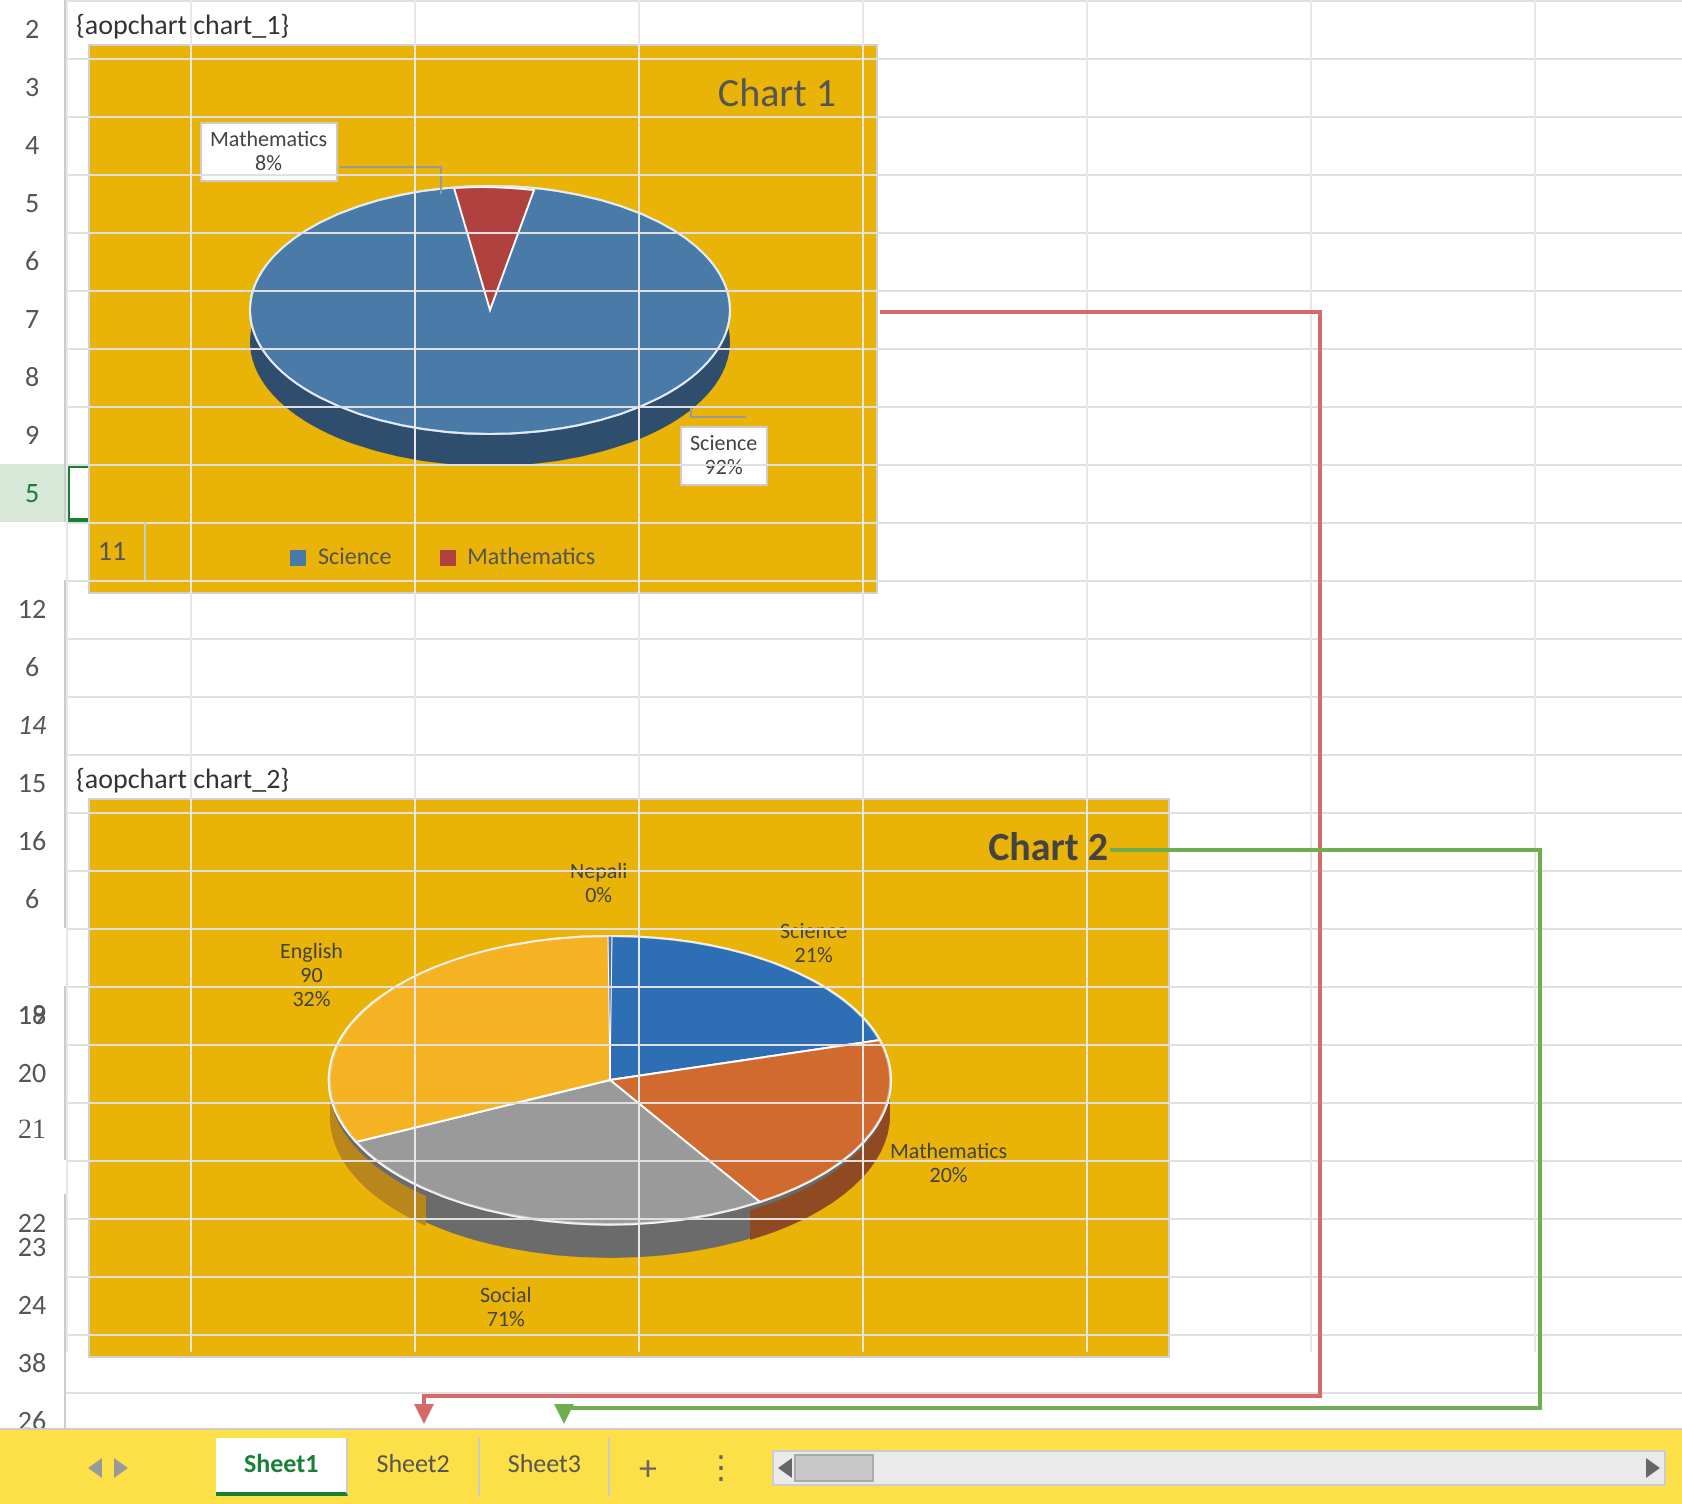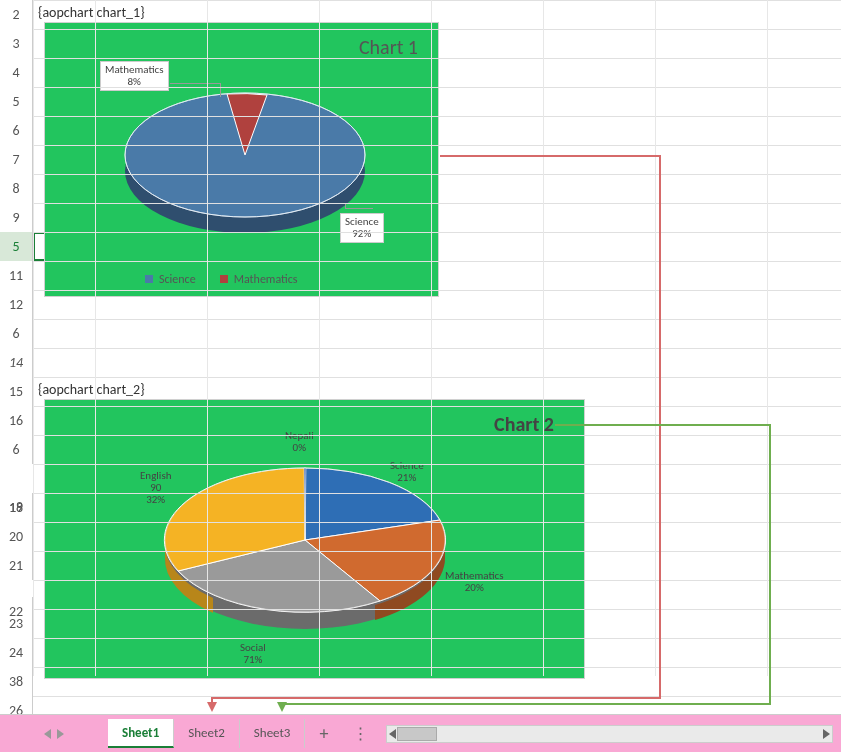--- a/index.html
+++ b/index.html
@@ -48,21 +48,21 @@
     font-size: 14px;
     color: #333;
   }
   .sel-cell {
     position: absolute;
     border: 2px solid #1a7f37;
     background: transparent;
   }
   .chart-box {
     position: absolute;
-    background: #22c55e;
+    background: #eab308;
     border: 1px solid #d0d0d0;
   }
   .chart-title {
     position: absolute;
     color: #555;
     font-size: 20px;
     font-weight: 400;
   }
   .chart-title.bold { font-weight: 700; color: #444; }
   .data-label {
@@ -87,21 +87,21 @@
     display: flex;
     gap: 24px;
   }
   .legend-item { display: flex; align-items: center; gap: 6px; }
   .legend-swatch { width: 8px; height: 8px; }
 
   .tabs-bar {
     position: absolute;
     left: 0; right: 0; bottom: 0;
     height: 38px;
-    background: #f9a8d4;
+    background: #fde047;
     border-top: 1px solid #ccc;
     display: flex;
     align-items: center;
   }
   .tabs-nav {
     width: 108px;
     display: flex;
     justify-content: center;
     gap: 6px;
   }
@@ -262,41 +262,41 @@
     <div class="row-head" style="top: 116px;">6</div>
     <div class="hline" style="top: 145px;"></div>
     <div class="row-head" style="top: 145px;">7</div>
     <div class="hline" style="top: 174px;"></div>
     <div class="row-head" style="top: 174px;">8</div>
     <div class="hline" style="top: 203px;"></div>
     <div class="row-head" style="top: 203px;">9</div>
     <div class="hline" style="top: 232px;"></div>
     <div class="row-head" style="top: 232px; background: rgb(216, 232, 216); color: rgb(26, 127, 55);">5</div>
     <div class="hline" style="top: 261px;"></div>
-    <div class="row-head" style="top: 261px;">11</div>
+    <div class="row-head" style="top: 261px; margin-left: 40px;">11</div>
     <div class="hline" style="top: 290px;"></div>
     <div class="row-head" style="top: 290px;">12</div>
     <div class="hline" style="top: 319px;"></div>
     <div class="row-head" style="top: 319px;">6</div>
     <div class="hline" style="top: 348px;"></div>
     <div class="row-head" style="top: 348px; font-style: italic;">14</div>
     <div class="hline" style="top: 377px;"></div>
     <div class="row-head" style="top: 377px;">15</div>
     <div class="hline" style="top: 406px;"></div>
     <div class="row-head" style="top: 406px;">16</div>
     <div class="hline" style="top: 435px;"></div>
     <div class="row-head" style="top: 435px;">6</div>
     <div class="hline" style="top: 464px;"></div>
     <div class="row-head" style="top: 453px; margin-top: 40px;">18</div>
     <div class="hline" style="top: 493px;"></div>
     <div class="row-head" style="top: 493px;">19</div>
     <div class="hline" style="top: 522px;"></div>
     <div class="row-head" style="top: 522px;">20</div>
     <div class="hline" style="top: 551px;"></div>
-    <div class="row-head" style="top: 551px;">21</div>
+    <div class="row-head" style="top: 551px; font-family: Liberation Serif, serif;">21</div>
     <div class="hline" style="top: 580px;"></div>
     <div class="row-head" style="top: 580px; margin-top: 17px;">22</div>
     <div class="hline" style="top: 609px;"></div>
     <div class="row-head" style="top: 609px;">23</div>
     <div class="hline" style="top: 638px;"></div>
     <div class="row-head" style="top: 638px;">24</div>
     <div class="hline" style="top: 667px;"></div>
     <div class="row-head" style="top: 667px;">38</div>
     <div class="hline" style="top: 696px;"></div>
     <div class="row-head" style="top: 696px;">26</div>

